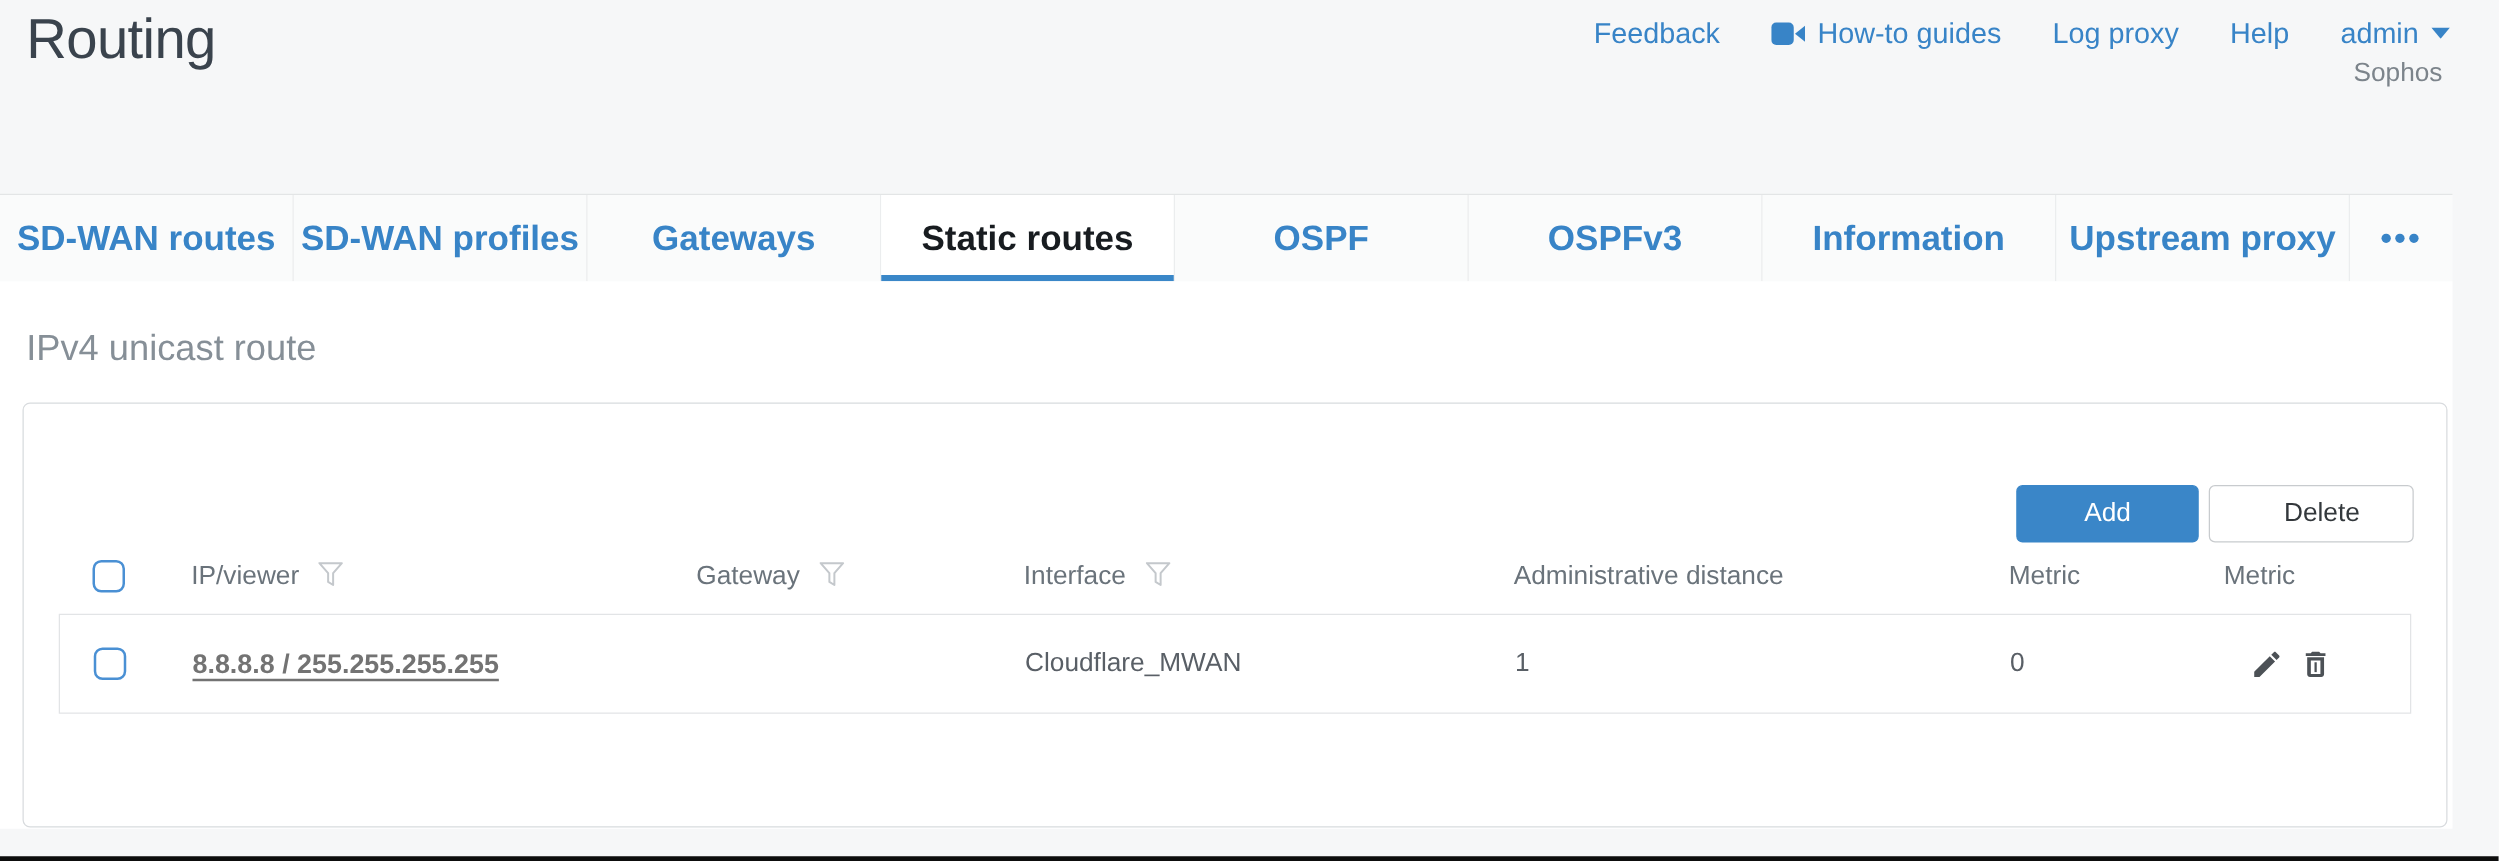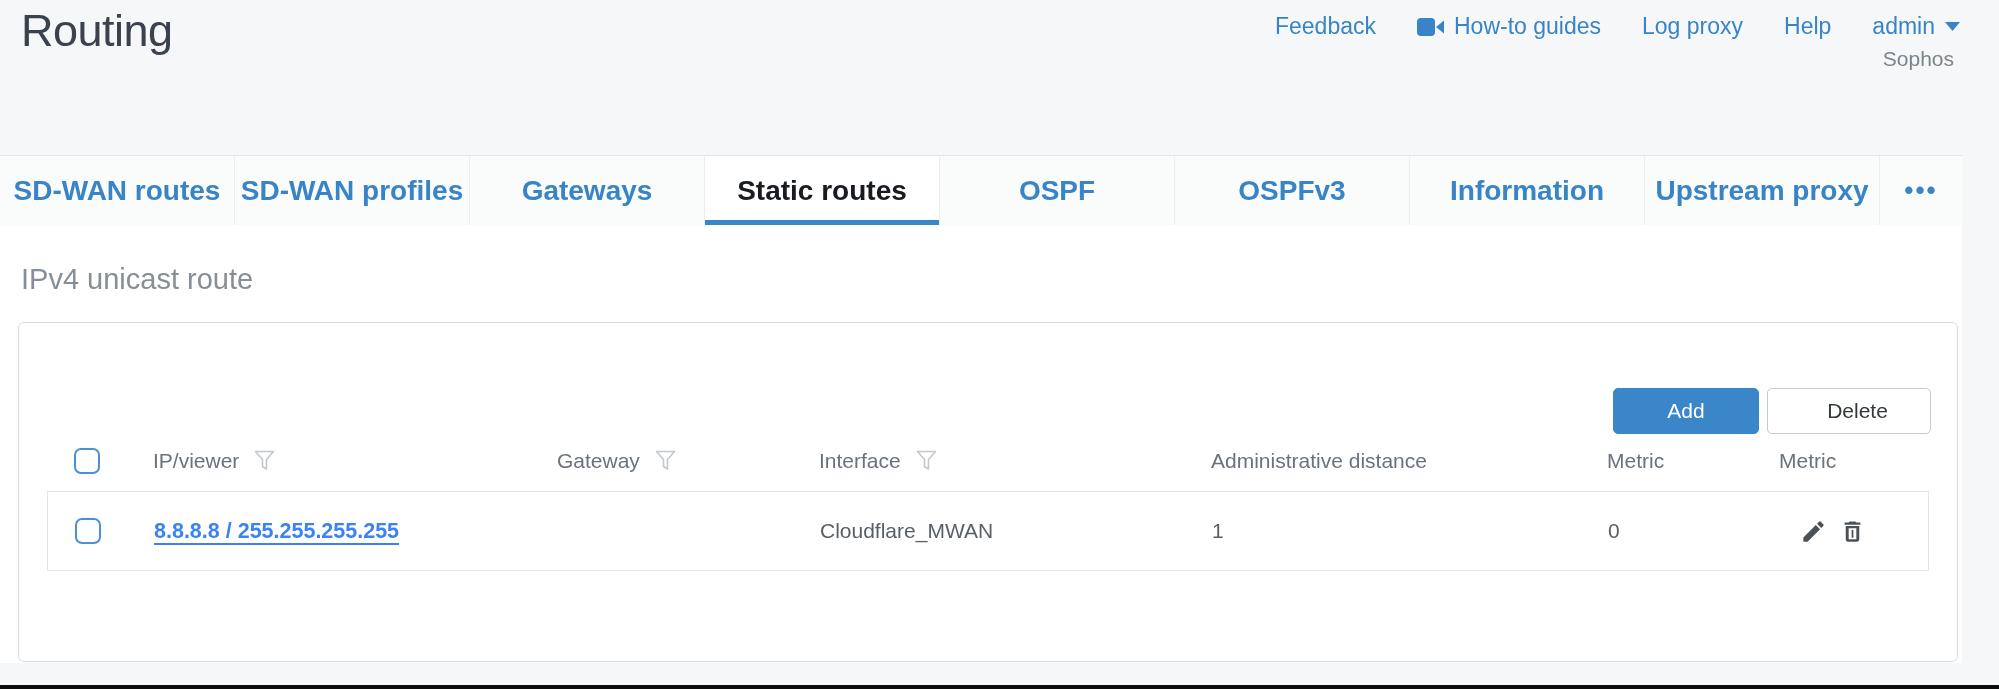--- a/index.html
+++ b/index.html
@@ -53,21 +53,21 @@
   .thead, .trow { position:absolute; left:28px; width:1882px; display:grid;
     grid-template-columns:106px 404px 262px 392px 396px 172px 1fr;
     align-items:center; }
   .thead { top:108px; height:60px; font-size:21px; color:#6a737b; }
   .trow  { top:168px; height:80px; font-size:21px; color:#595f66;
     border:1px solid #e2e4e6; background:#ffffff; }
 
   .hcell { display:flex; align-items:center; gap:14px; }
   .checkbox { width:26px; height:26px; margin-left:27px; background:#fff;
     border:2px solid #4a90d4; border-radius:7px; cursor:pointer; }
-  .ip-link { font-weight:700; color:#3b82f6; text-decoration:underline;
+  .ip-link { font-weight:700; color:#737373; text-decoration:underline;
     text-underline-offset:5px; text-decoration-thickness:1.5px;
     cursor:pointer; font-size:21.5px; }
   .manage-cell { display:flex; align-items:center; gap:12px;
     padding-left:20px; }
   .manage-cell svg { cursor:pointer; }
   .filter-icon { margin-top:3px; cursor:pointer; }
 
   .bottom-bar { position:absolute; left:0; bottom:0; width:1999px; height:4px;
     background:#0d0d0d; }
 </style>

